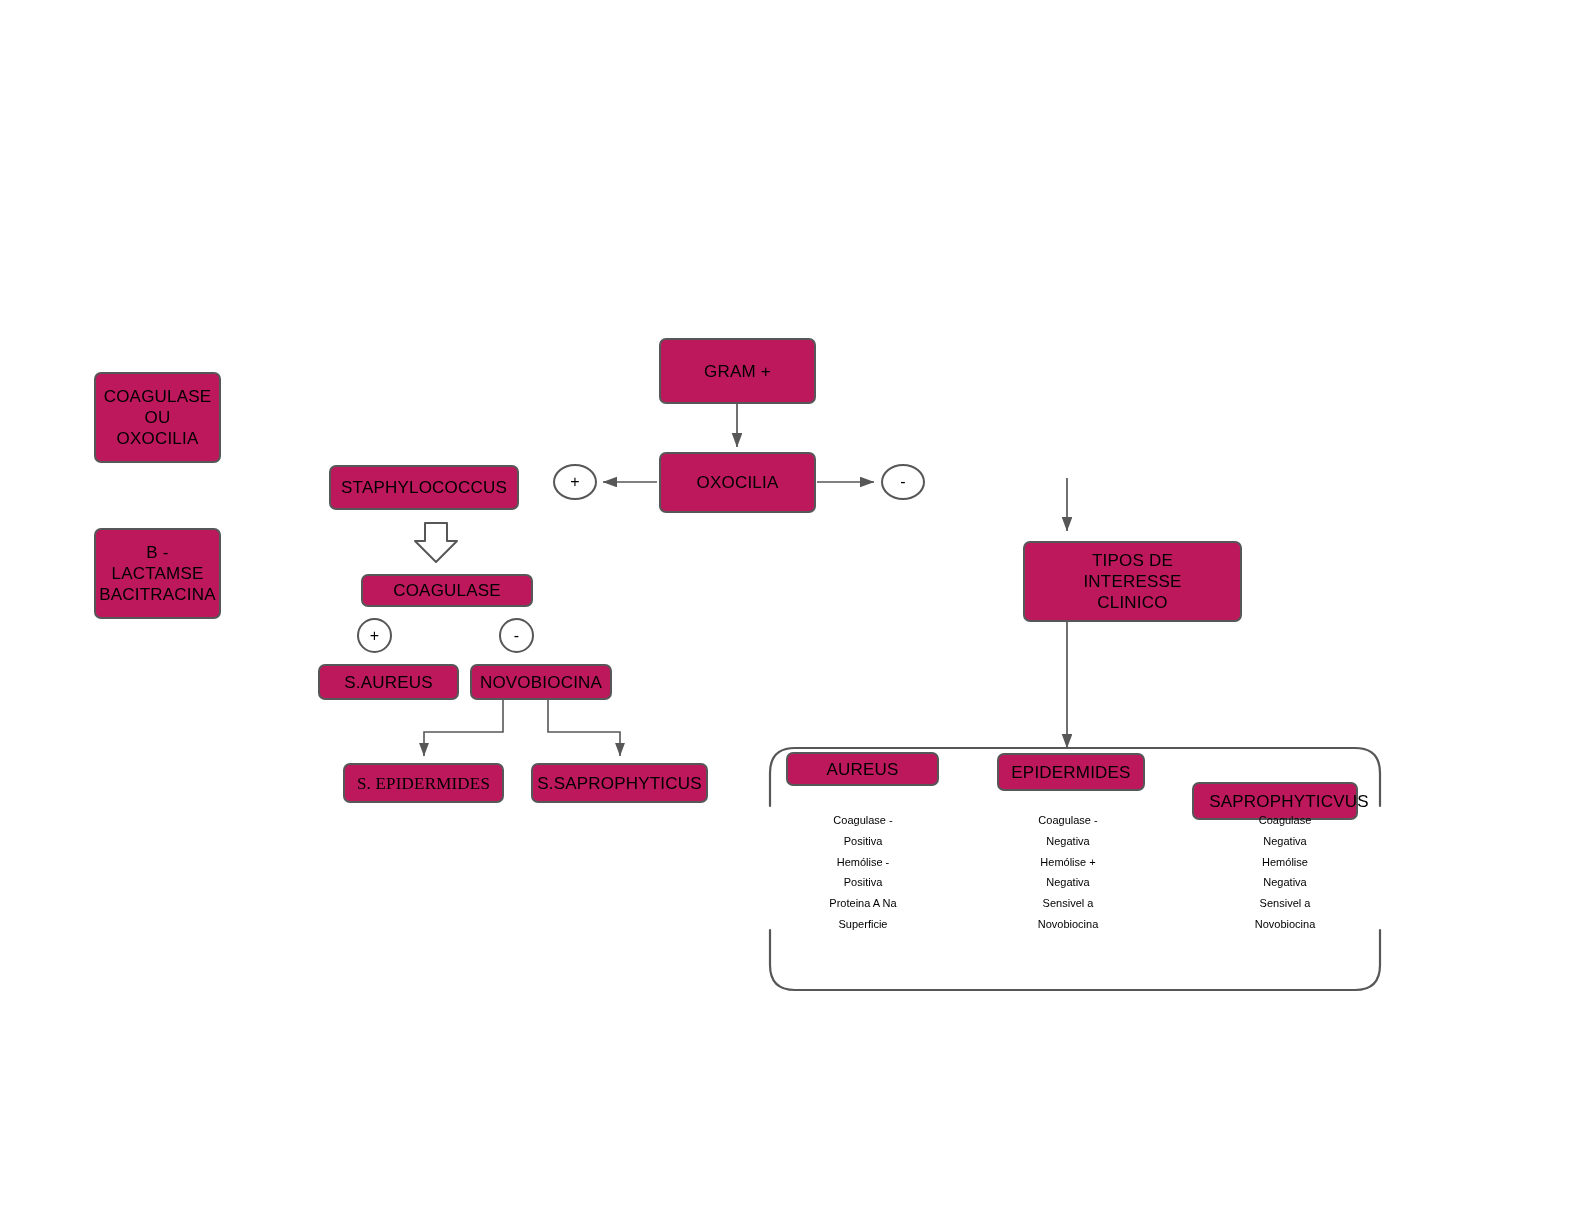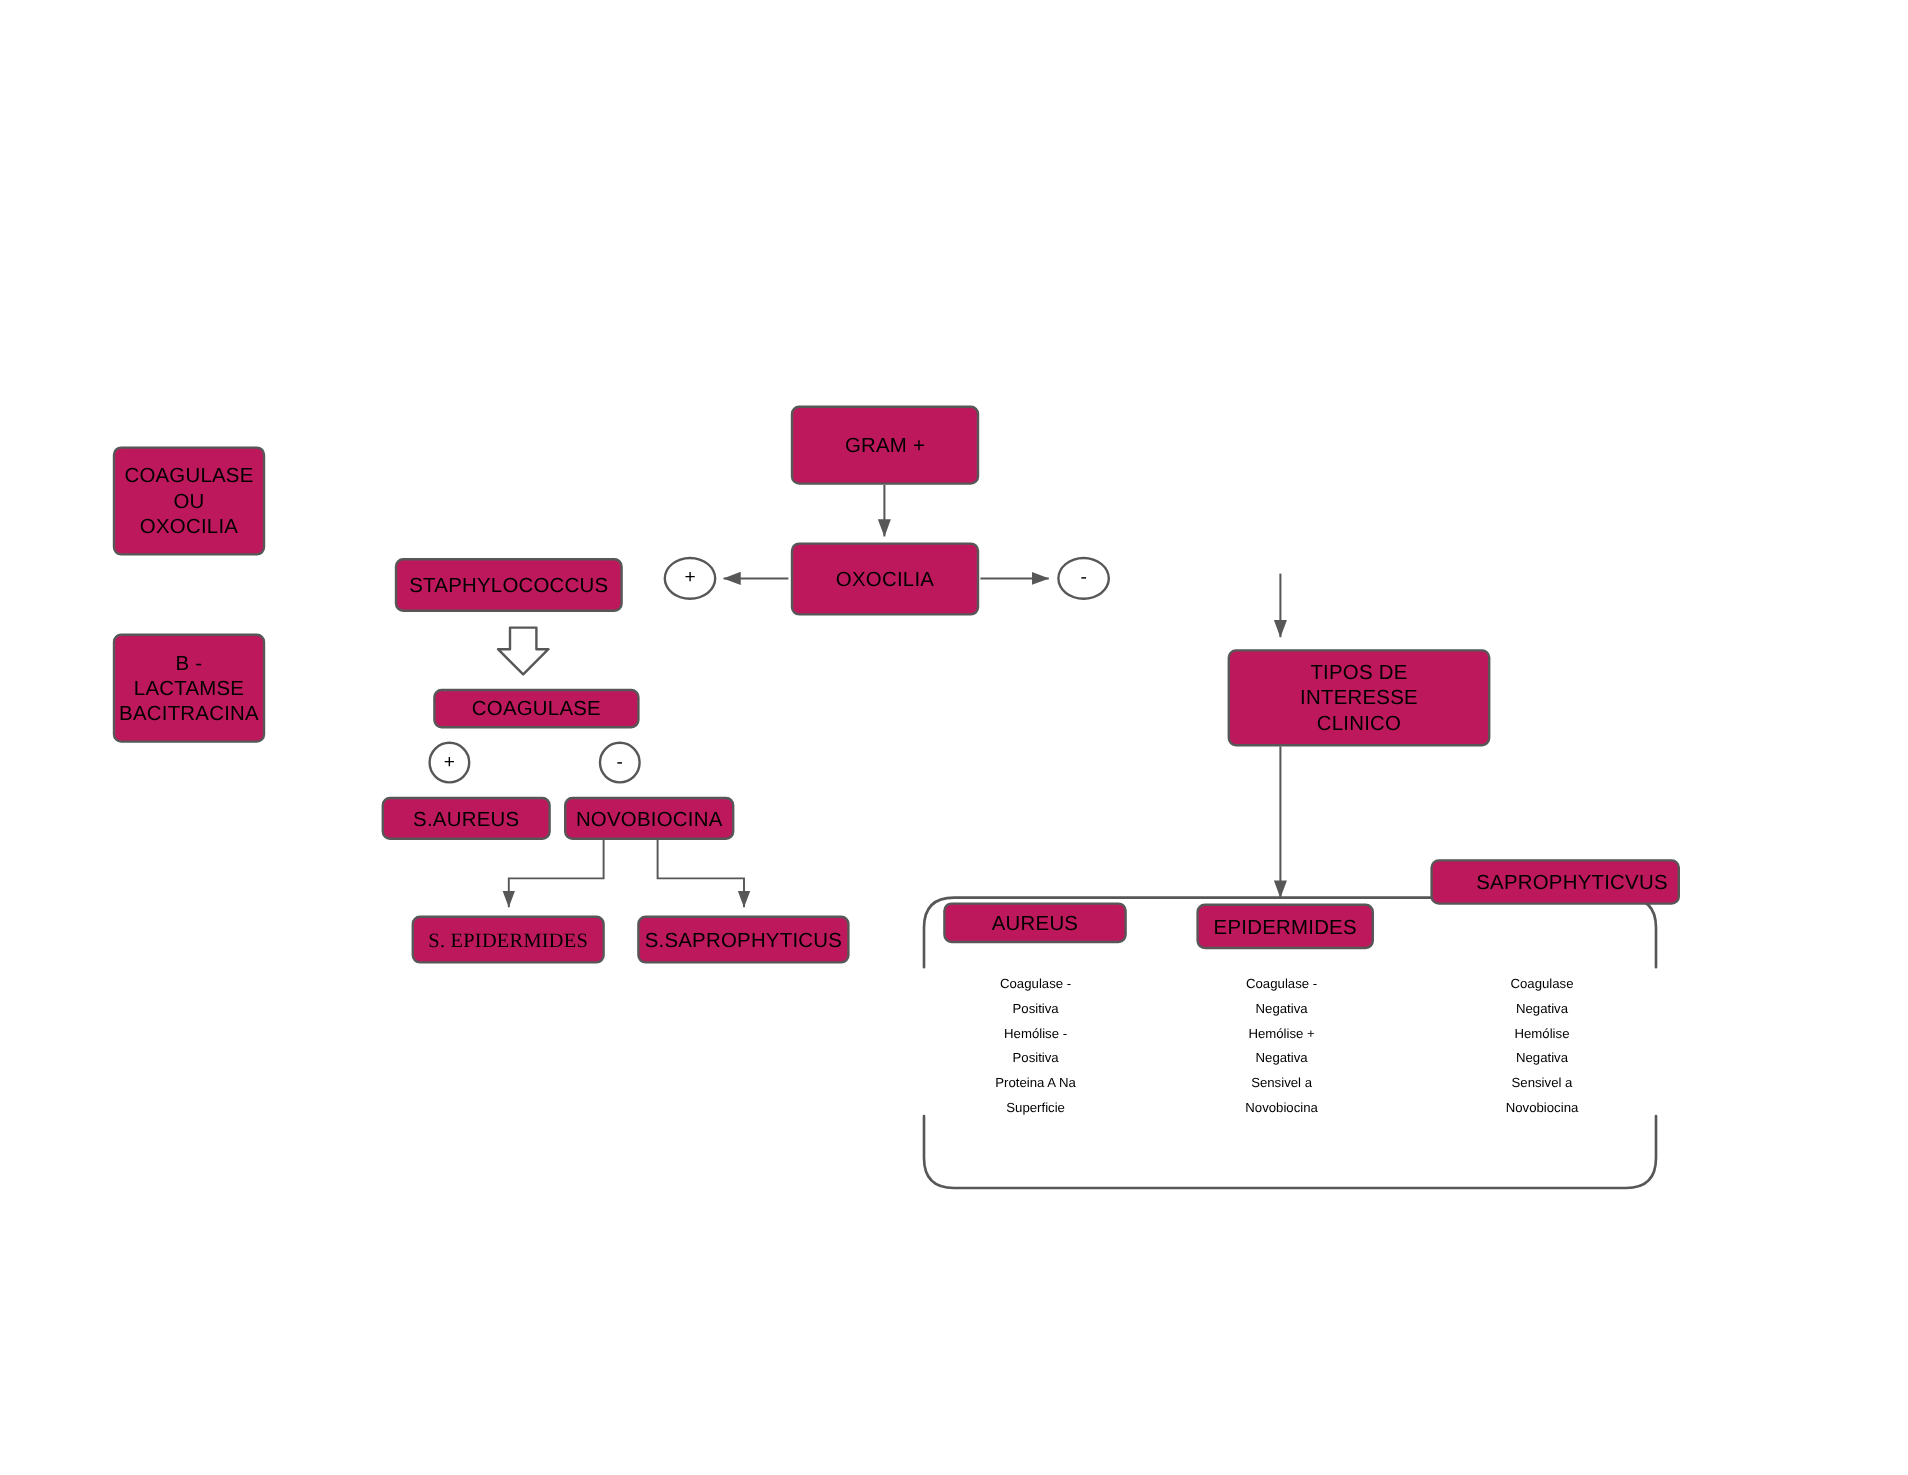--- a/index.html
+++ b/index.html
@@ -125,21 +125,21 @@
 Superficie</div>
 
   <div class="node" style="left:997px;top:753px;width:148px;height:38px;">EPIDERMIDES</div>
   <div class="freetext" style="left:975px;top:810px;width:186px;">Coagulase -
 Negativa
 Hemólise +
 Negativa
 Sensivel a
 Novobiocina</div>
 
-  <div class="node" style="left:1192px;top:716px;width:208px;height:38px;padding-left:28px;">SAPROPHYTICVUS</div>
+  <div class="node" style="left:1192px;top:782px;width:166px;height:38px;padding-left:28px;">SAPROPHYTICVUS</div>
   <div class="freetext" style="left:1192px;top:810px;width:186px;">Coagulase
 Negativa
 Hemólise
 Negativa
 Sensivel a
 Novobiocina</div>
 
 </div>
 
 </body></html>

